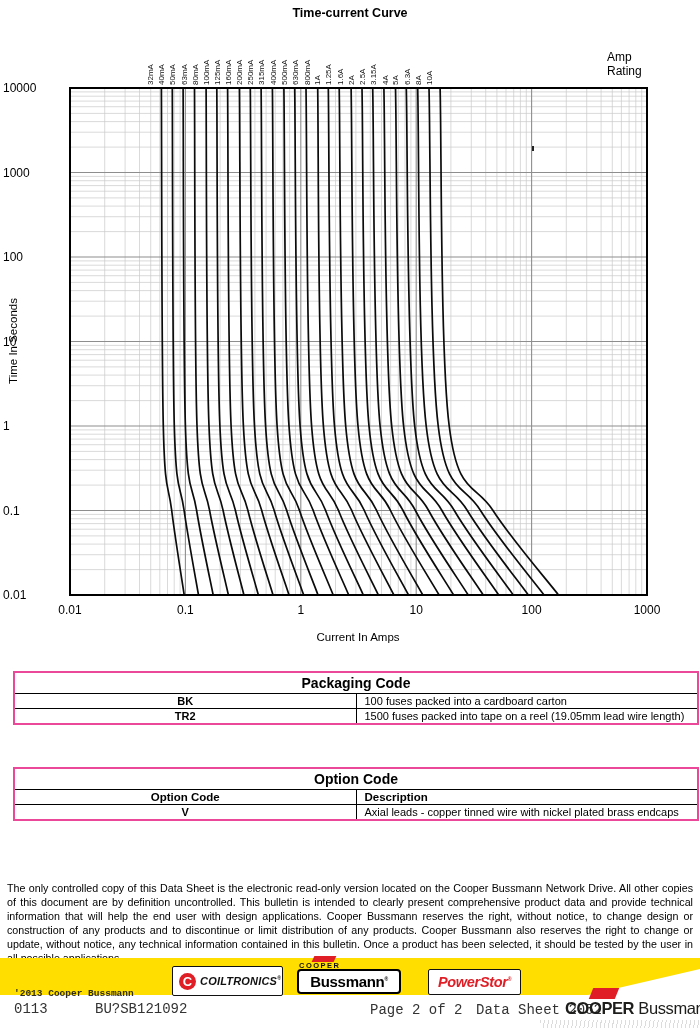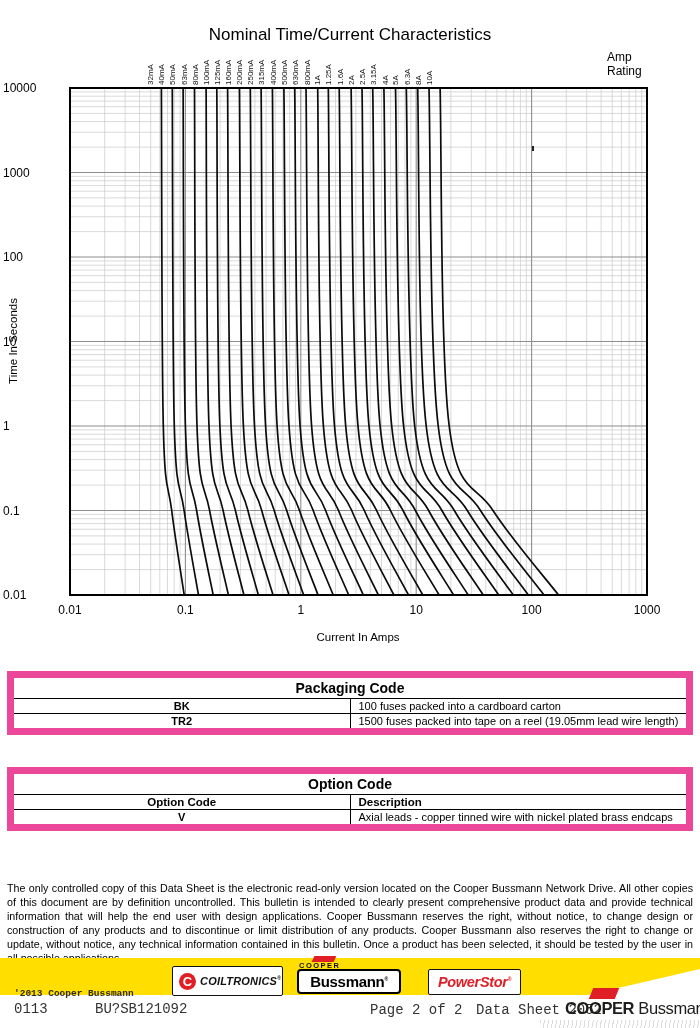--- a/index.html
+++ b/index.html
@@ -14,21 +14,21 @@
   #chart-svg{top:0;left:0;}
   .amp-label{position:absolute;top:75px;height:10px;line-height:10px;font-size:8px;
              white-space:nowrap;transform-origin:0 100%;transform:rotate(-90deg);color:#111;}
   .ytick{position:absolute;font-size:12px;text-align:left;width:60px;}
   .xtick{position:absolute;top:603px;font-size:12px;transform:translateX(-50%);}
   .ylab{top:341px;left:13px;font-size:11.5px;transform:translate(-50%,-50%) rotate(-90deg);white-space:nowrap;}
   .xlab{top:631px;left:0;width:716px;text-align:center;font-size:11.5px;}
   .stray{top:146px;left:532px;width:2px;height:5px;background:#222;}
   
   .tbl-wrap{left:7px;width:686px;}
-  .dtable{border-collapse:collapse;width:100%;border:7px solid #ec4899;table-layout:fixed;}
+  .dtable{border-collapse:collapse;width:100%;border:2px solid #ec4899;table-layout:fixed;margin-left:6px;}
   .dtable td{border:1px solid #000;font-size:11px;padding:1px 8px;overflow:hidden;white-space:nowrap;}
   .dtable .title-row td{font-size:14px;font-weight:bold;text-align:center;padding:2px 0;}
   .dtable .head-row td{font-weight:bold;font-size:11.5px;}
   .dtable td.c1{width:118px;text-align:center;}
   .dtable .data-row td.code{font-weight:bold;}
   
   .legal{top:881px;left:7px;width:686px;font-size:10.7px;line-height:14px;text-align:justify;}
   
   .yellow-band{top:958px;left:0;width:700px;height:37px;background:#ffde00;
                clip-path:polygon(0 0,700px 0,700px 11px,588px 37px,0 37px);}
@@ -54,21 +54,21 @@
             letter-spacing:-.4px;white-space:nowrap;}
   .big-logo .b1{font-weight:900;}
   .stripes{top:1020px;left:540px;width:160px;height:8px;
            background:repeating-linear-gradient(100deg,#dcdcdc 0 1px,transparent 1px 4px);}
 </style>
 </head>
 <body>
 
 <div class="page">
 
-  <div class="abs subtitle">Nominal Time/Current Characteristics</div>
+  <div class="abs title">Time-current Curve</div>
 
   <div class="abs amp-rating">
     <div>Amp</div>
     <div>Rating</div>
   </div>
 
   <div id="amp-labels">
       <span class="amp-label" style="left: 156.4px;">32mA</span>
       <span class="amp-label" style="left: 167.3px;">40mA</span>
       <span class="amp-label" style="left: 178.1px;">50mA</span>

